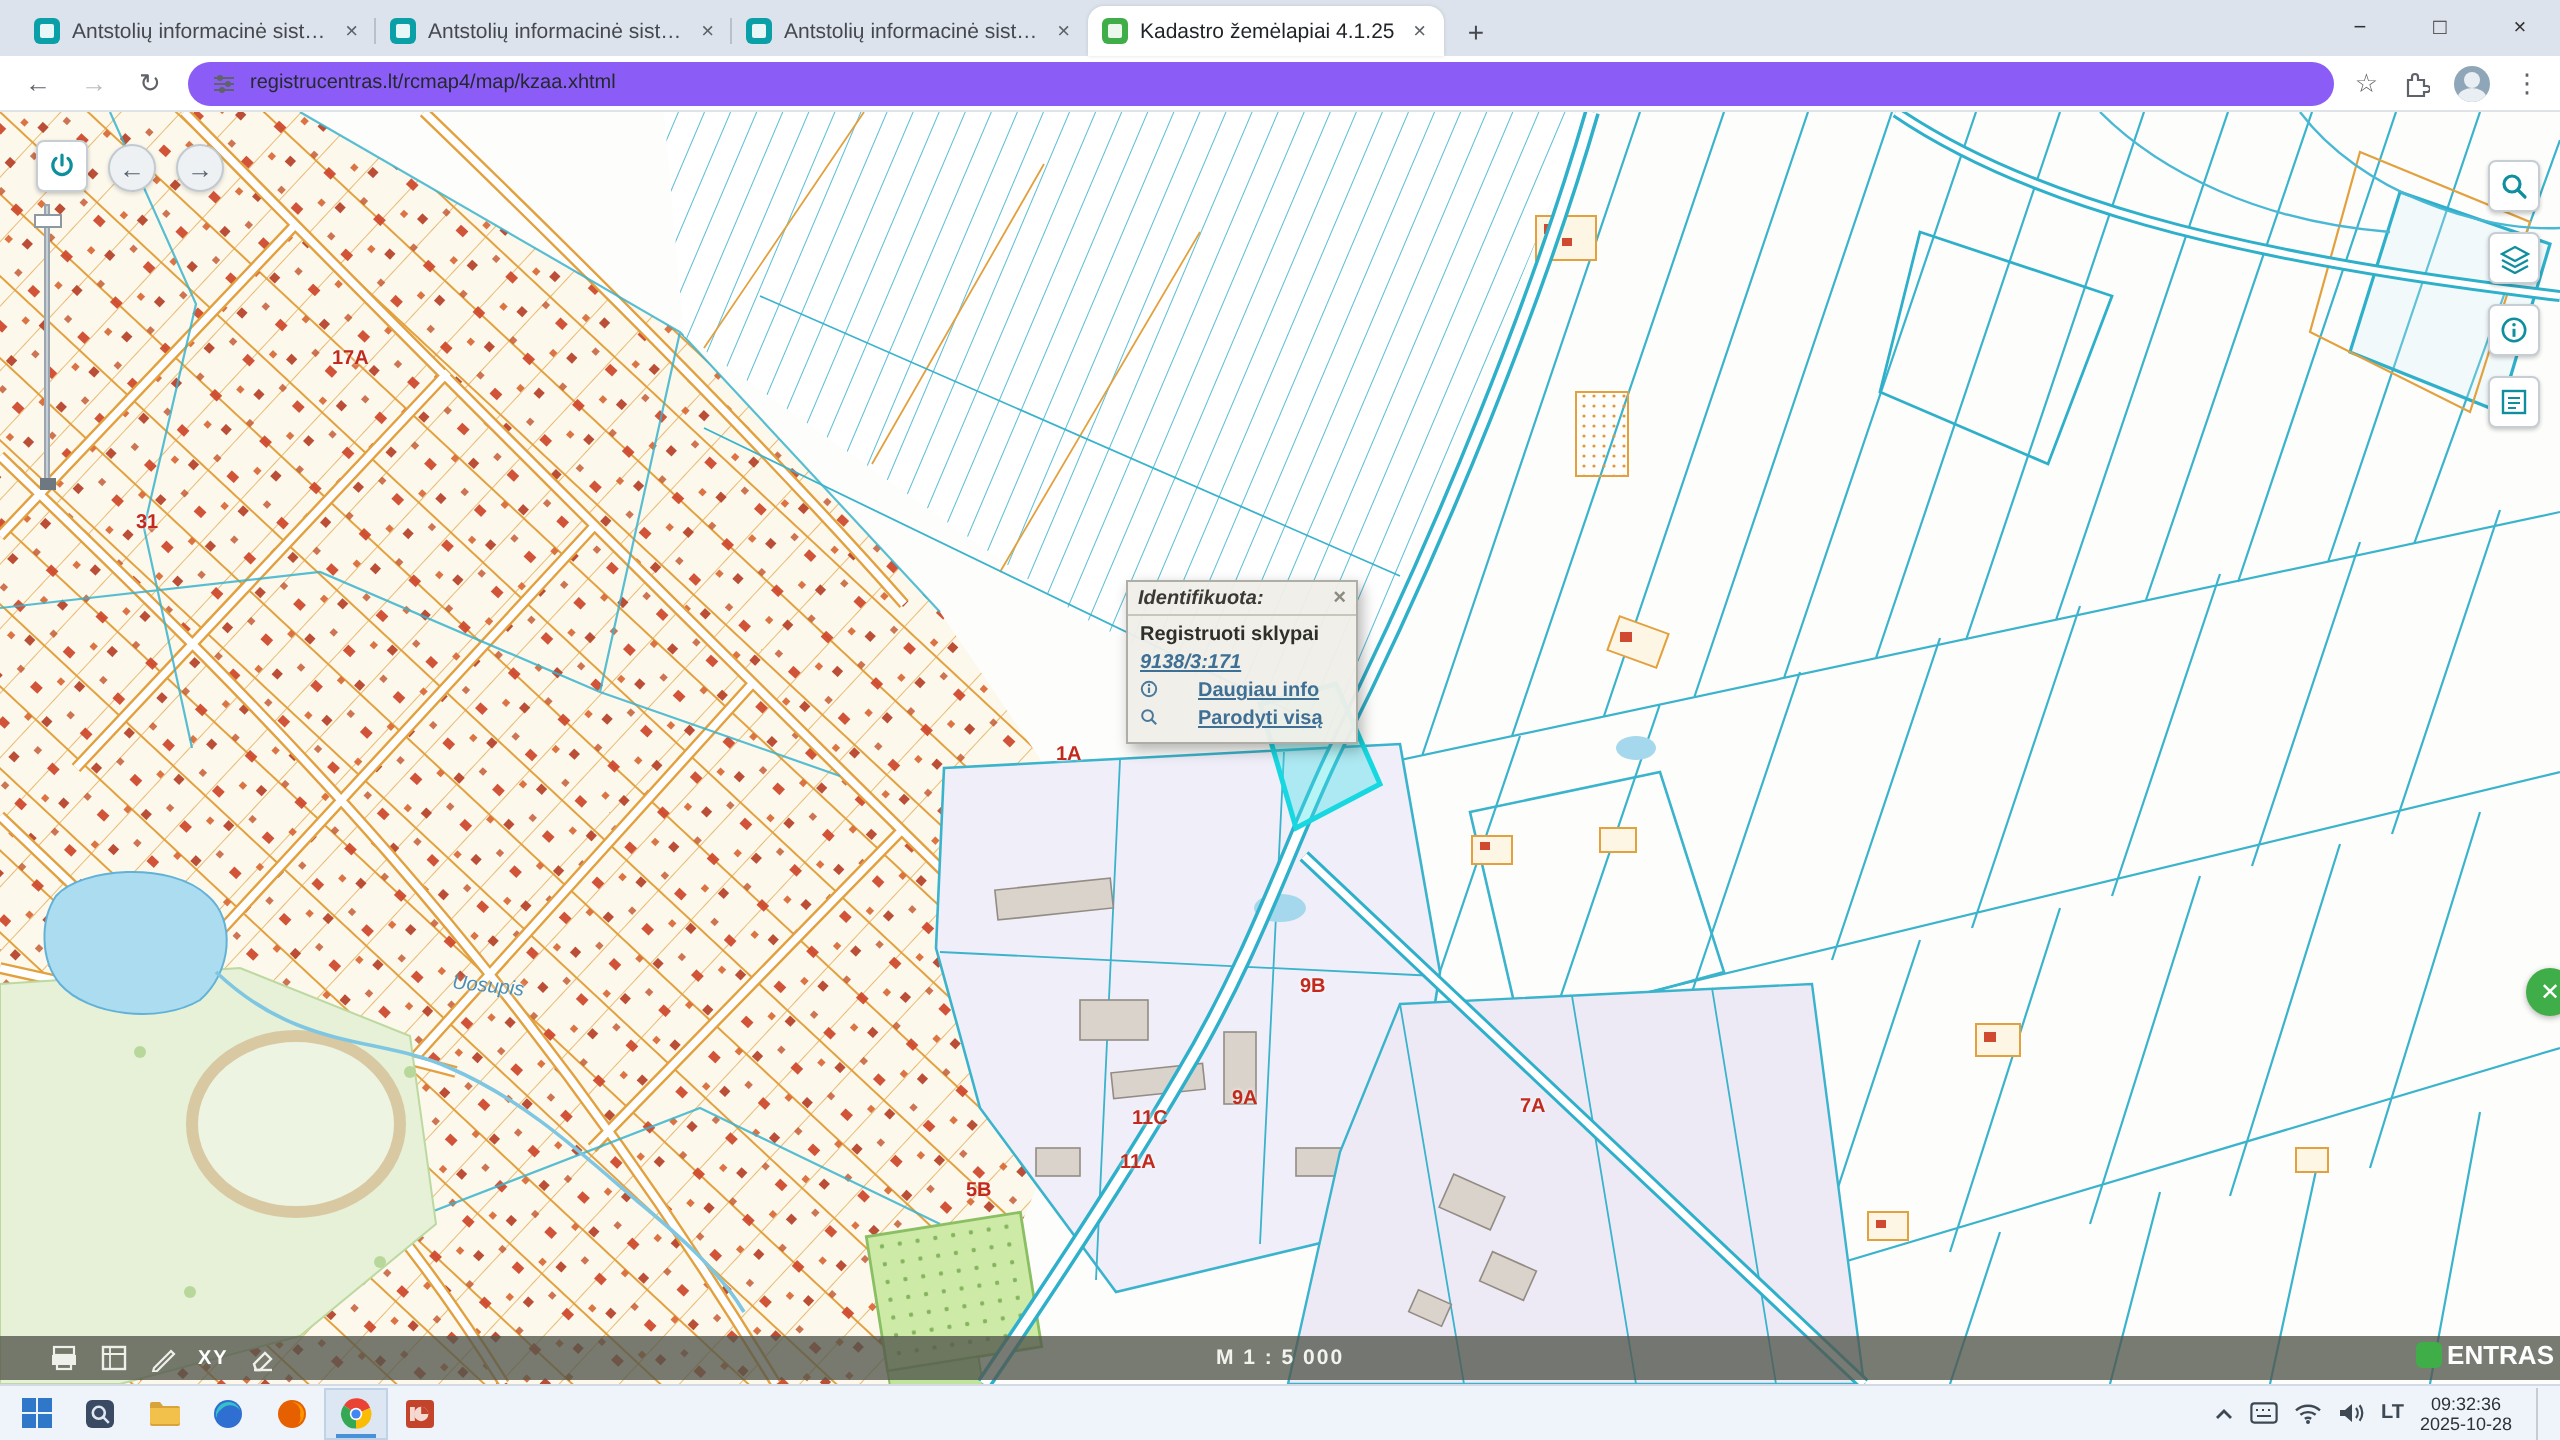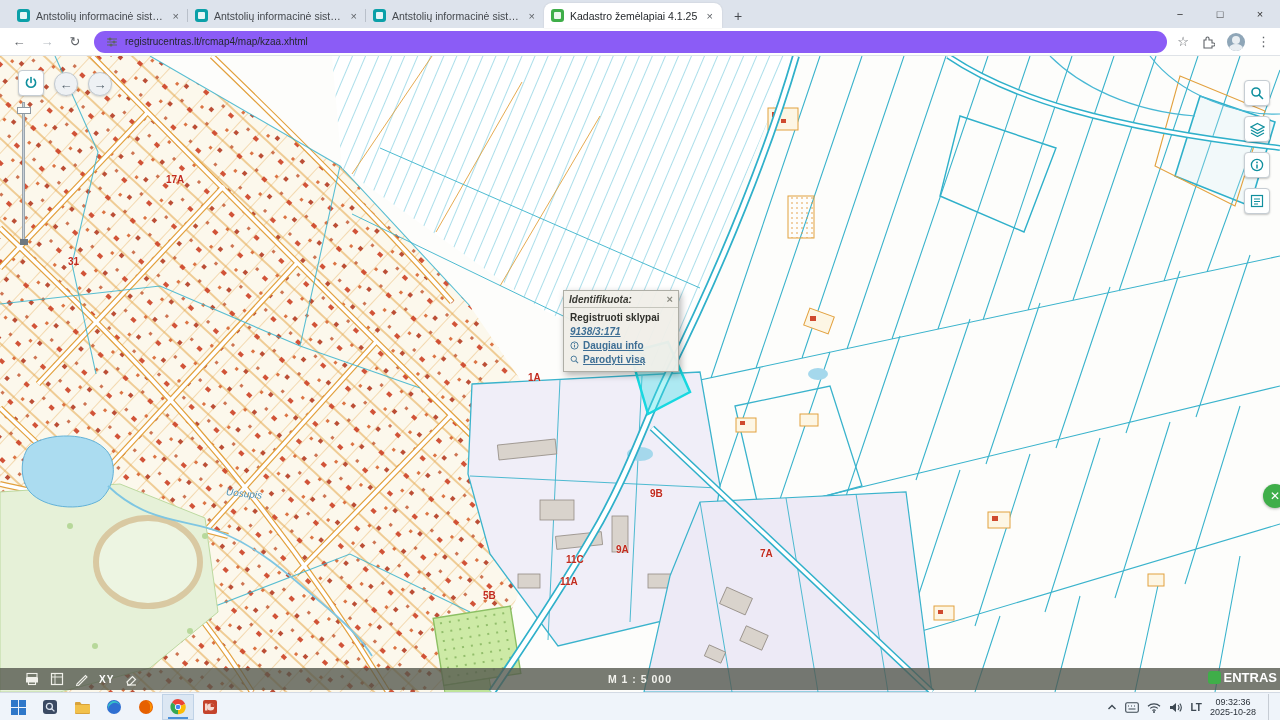--- a/index.html
+++ b/index.html
@@ -39,38 +39,38 @@
   .zoomslider .tick{position:absolute;left:-3px;bottom:-4px;width:8px;height:6px;background:#6d7880}
 
   .fab-close{position:absolute;right:-7px;top:428px;width:24px;height:24px;border-radius:50%;background:#3fae49;color:#fff;font-size:12px;display:flex;align-items:center;justify-content:center;z-index:12;box-shadow:0 1px 3px rgba(0,0,0,.3)}
 
   .popup{position:absolute;left:563px;top:234px;width:116px;background:rgba(240,238,232,.95);border:1px solid #aeae a6;border:1px solid #aeaea6;box-shadow:2px 3px 7px rgba(0,0,0,.3);font-size:10px;color:#333;z-index:14}
   .popup-hd{display:flex;justify-content:space-between;align-items:flex-end;padding:2px 5px;font-style:italic;font-weight:bold;border-bottom:1px solid #c6c6bd;color:#3a3a34}
   .popup-x{font-style:normal;color:#8a8a80;font-size:11px}
   .popup-bd{padding:4px 6px 6px;display:flex;flex-direction:column;gap:3px}
   .popup-sec{font-weight:bold;color:#2f2f2a}
   .popup-parcel{font-style:italic;font-weight:bold;color:#3e6f95;text-decoration:underline}
-  .lrow{display:flex;align-items:center;gap:4px}
+  .lrow{display:flex;gap:20px}
   .lrow a{color:#3e6f95;text-decoration:underline;font-weight:bold}
 
   .maplabel{position:absolute;font-size:10px;font-weight:bold;color:#c22a1e;z-index:8;text-shadow:0 0 2px #fff}
   .streamlabel{position:absolute;font-size:10px;font-style:italic;color:#4a8fb5;z-index:8;transform:rotate(6deg);text-shadow:0 0 2px #fff}
 
   .mapfooter{position:absolute;left:0;right:0;top:612px;height:22px;background:rgba(82,86,76,.78);z-index:10;display:flex;align-items:center;color:#fff}
   .ftools{display:flex;align-items:center;gap:9px;padding-left:24px}
   .ftools .t{display:flex;align-items:center;justify-content:center;width:16px;height:16px}
   .ftools .xy{font-size:10px;font-weight:bold;letter-spacing:1px}
   .scalelabel{position:absolute;left:50%;transform:translateX(-50%);font-size:10.5px;font-weight:bold;letter-spacing:1px;color:#f3f3ee}
   .rclogo{position:absolute;right:3px;top:2px;display:flex;align-items:center;gap:3px;font-weight:bold;font-size:13px;color:#fff}
   .rclogo .leaf{width:13px;height:13px;border-radius:3px;background:#3fae49}
 
   .watermark{position:absolute;right:18px;bottom:6px;z-index:20;text-align:right;font-weight:bold;font-size:47px;line-height:.98;letter-spacing:1px;color:rgba(255,255,255,.95);text-shadow:0 2px 6px rgba(0,0,0,.45),0 0 2px rgba(0,0,0,.35)}
 
   
-  .taskbar{height:28px;background:#eff4fa;border-top:1px solid #d3dae4;display:flex;align-items:flex-end;padding:0 2px}
+  .taskbar{height:28px;background:#eff4fa;border-top:1px solid #d3dae4;display:flex;align-items:center;padding:0 2px}
   .tbi{width:32px;height:26px;display:flex;align-items:center;justify-content:center;position:relative}
   .tbi.active{background:#dce7f3;border:1px solid #bfd2e6}
   .tbi.active::after{content:"";position:absolute;left:5px;right:5px;bottom:0;height:2px;background:#4a90d9}
   .tray{margin-left:auto;display:flex;align-items:center;gap:8px;padding-right:6px;color:#3d4852}
   .lang{font-size:10px;font-weight:bold}
   .clock{font-size:9px;line-height:10px;text-align:center;color:#2b323a}
   .desk-sliver{width:4px;height:26px;border-left:1px solid #c6ccd4;margin-left:4px}
 </style>
 </head>
 <body>

